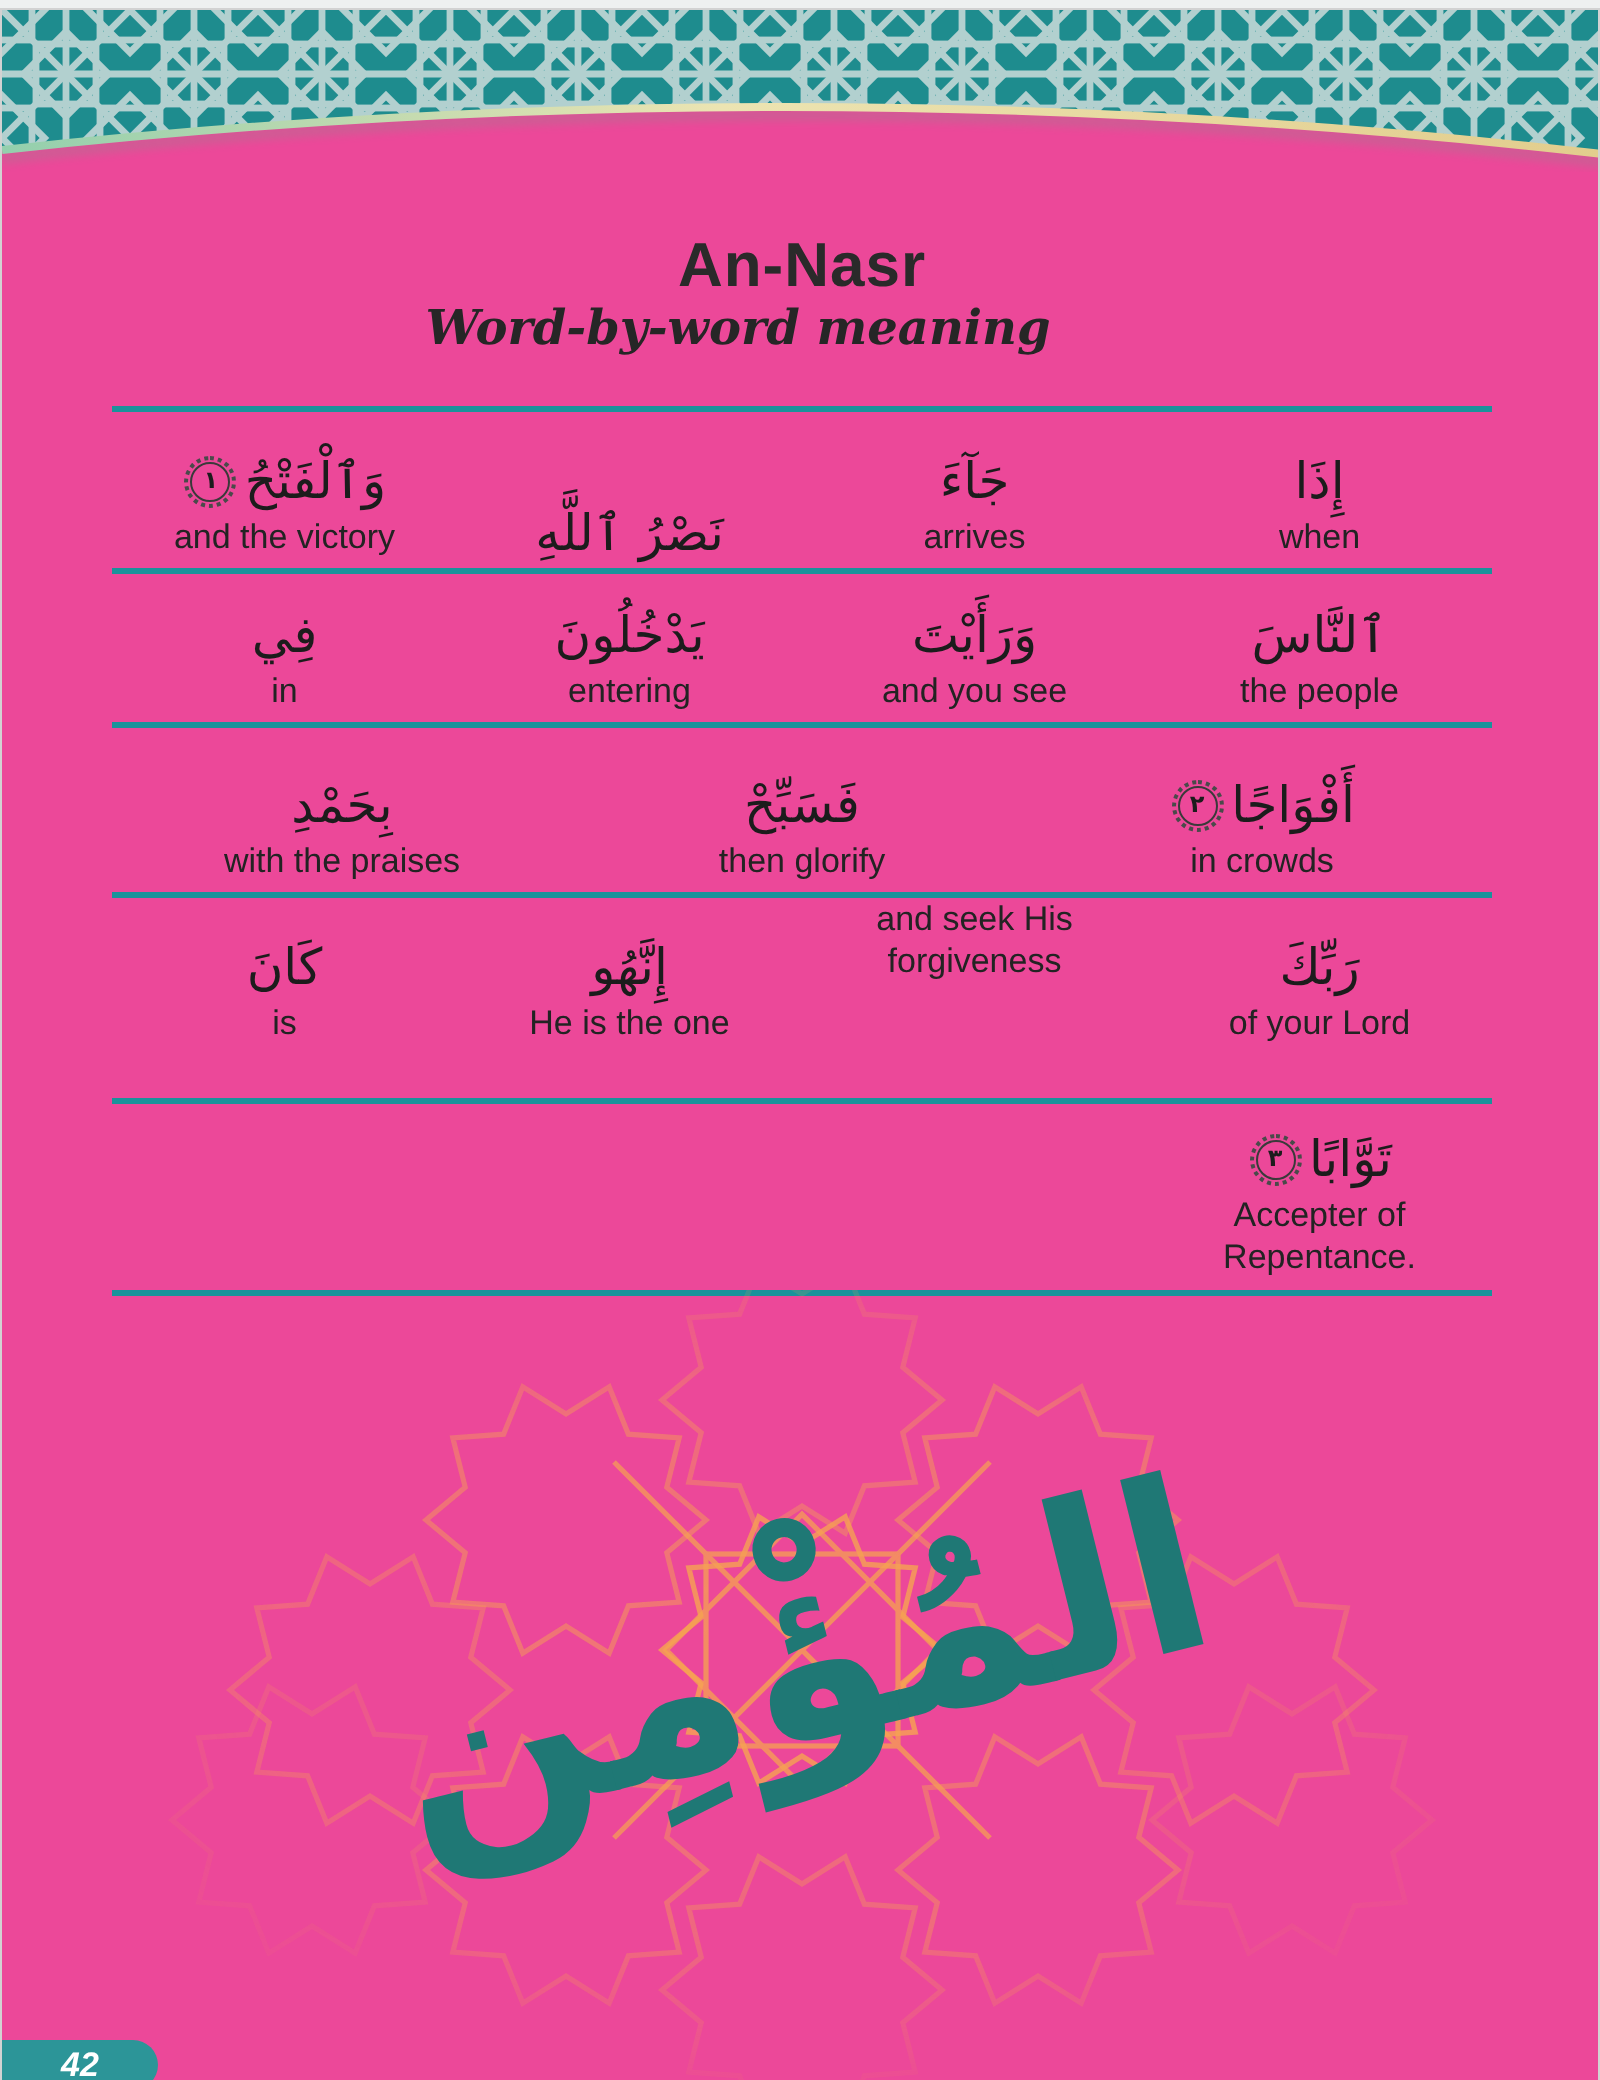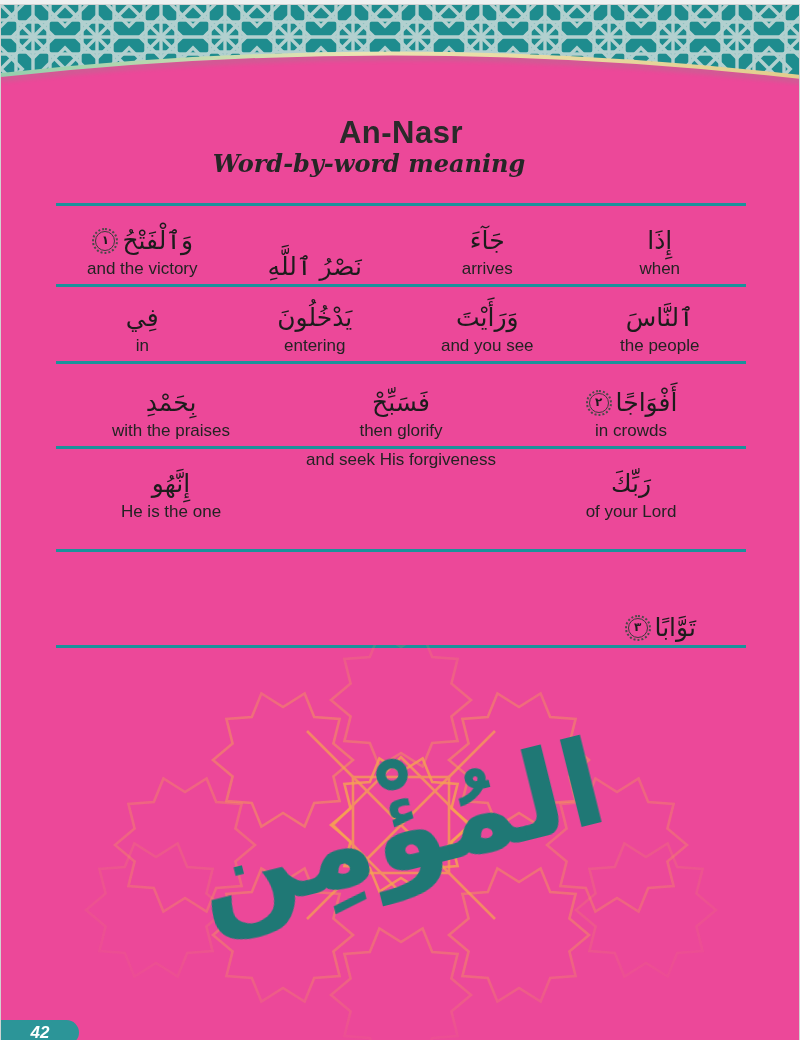--- a/index.html
+++ b/index.html
@@ -187,28 +187,35 @@
       </div>
       <div class="cell">
         <div class="en">and seek His forgiveness</div>
       </div>
       <div class="cell">
         <div class="ar">
             <span>إِنَّهُو</span>
           </div>
         <div class="en">He is the one</div>
       </div>
+      <div class="cell">
+        <div class="ar">
+            <span>كَانَ</span>
+          </div>
+        <div class="en">is</div>
+      </div>
     </div>
 
     <div class="row row5">
       <div class="cell">
         <div class="ar">
             <span>تَوَّابًا</span>
             <span class="ayah">٣</span>
           </div>
+        <div class="en">Accepter of Repentance.</div>
       </div>
       <div class="cell">
         <div class="ar">
             <span></span>
           </div>
         <div class="en"></div>
       </div>
       <div class="cell">
         <div class="ar">
             <span></span>

